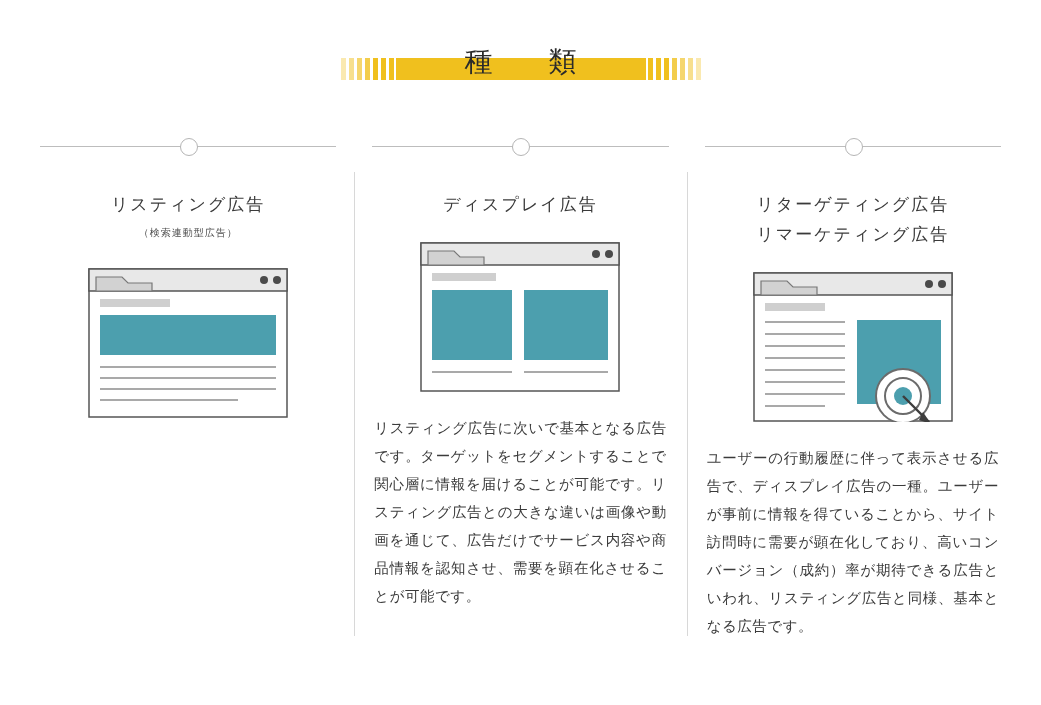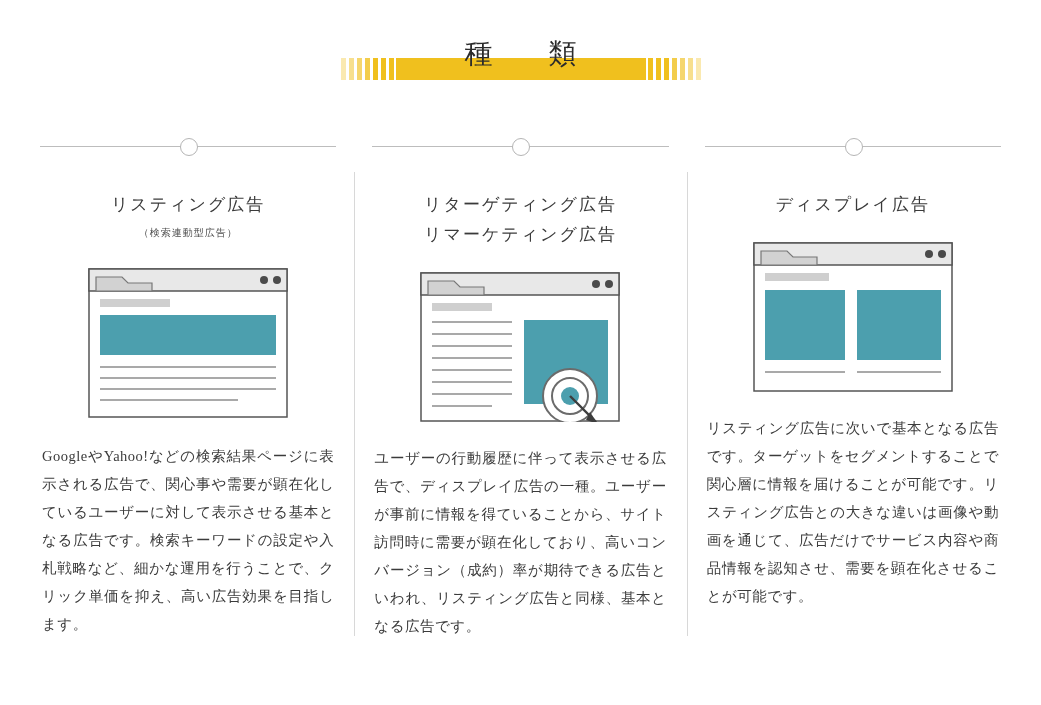--- a/index.html
+++ b/index.html
@@ -64,21 +64,21 @@
   .bar-ticks.fade-r span:nth-child(4) { opacity: .8; }
   .bar-solid {
     flex: 1 1 auto;
     background: #f0c01e;
     margin: 0 2px;
   }
   .title-text {
     position: absolute;
     left: 0;
     right: 0;
-    top: 4px;
+    top: 12px;
     text-align: center;
     font-size: 28px;
     letter-spacing: 14px;
     text-indent: 14px;
     color: #2b2b2b;
     font-family: "Liberation Serif", serif;
     z-index: 2;
     line-height: 36px;
   }
 
@@ -218,21 +218,48 @@
         <rect x="12" y="31" width="70" height="8" fill="#cfcfcf"></rect>
         <rect x="12" y="47" width="176" height="40" fill="#4c9fae"></rect>
         <g stroke="#8d8d8d" stroke-width="1.3">
           <line x1="12" y1="99" x2="188" y2="99"></line>
           <line x1="12" y1="110" x2="188" y2="110"></line>
           <line x1="12" y1="121" x2="188" y2="121"></line>
           <line x1="12" y1="132" x2="150" y2="132"></line>
         </g>
       </svg>
     </div>
-    <div class="body-text">GoogleやYahoo!などの検索結果ページに表示される広告で、関心事や需要が顕在化しているユーザーに対して表示させる基本となる広告です。検索キーワードの設定や入札戦略など、細かな運用を行うことで、クリック単価を抑え、高い広告効果を目指します。</div>
+  </div>
+
+  <div class="col col-3">
+    <div class="rule">
+      <div class="line"></div>
+      <div class="dot"></div>
+    </div>
+    <div class="col-heads">
+      <div class="col-head">ディスプレイ広告</div>
+      <div class="col-subhead"></div>
+    </div>
+    <div class="art">
+      <svg width="200" height="150" viewBox="0 0 200 150" xmlns="http://www.w3.org/2000/svg">
+        <rect x="1" y="1" width="198" height="148" fill="#ffffff" stroke="#555" stroke-width="1.5"></rect>
+        <rect x="1" y="1" width="198" height="22" fill="#e8e8e8" stroke="#555" stroke-width="1.5"></rect>
+        <path d="M8 23 L8 9 L34 9 L40 15 L64 15 L64 23 Z" fill="#d2d2d2" stroke="#777" stroke-width="1.2"></path>
+        <circle cx="176" cy="12" r="4" fill="#4a4a4a"></circle>
+        <circle cx="189" cy="12" r="4" fill="#4a4a4a"></circle>
+        <rect x="12" y="31" width="64" height="8" fill="#cfcfcf"></rect>
+        <rect x="12" y="48" width="80" height="70" fill="#4c9fae"></rect>
+        <rect x="104" y="48" width="84" height="70" fill="#4c9fae"></rect>
+        <g stroke="#8d8d8d" stroke-width="1.3">
+          <line x1="12" y1="130" x2="92" y2="130"></line>
+          <line x1="104" y1="130" x2="188" y2="130"></line>
+        </g>
+      </svg>
+    </div>
+    <div class="body-text">リスティング広告に次いで基本となる広告です。ターゲットをセグメントすることで関心層に情報を届けることが可能です。リスティング広告との大きな違いは画像や動画を通じて、広告だけでサービス内容や商品情報を認知させ、需要を顕在化させることが可能です。</div>
   </div>
 
   <div class="col col-2">
     <div class="rule">
       <div class="line"></div>
       <div class="dot"></div>
     </div>
     <div class="col-heads">
       <div class="col-head">リターゲティング広告</div>
       <div class="col-head">リマーケティング広告</div>
@@ -261,41 +288,13 @@
           <circle cx="150" cy="124" r="18" fill="#ffffff" stroke="#6b6b6b" stroke-width="2"></circle>
           <circle cx="150" cy="124" r="9" fill="#4c9fae"></circle>
           <path d="M150 124 L176 150" stroke="#3d3d3d" stroke-width="2.4" fill="none"></path>
           <path d="M170 140 L178 152 L166 148 Z" fill="#3d3d3d"></path>
         </g>
       </svg>
     </div>
     <div class="body-text">ユーザーの行動履歴に伴って表示させる広告で、ディスプレイ広告の一種。ユーザーが事前に情報を得ていることから、サイト訪問時に需要が顕在化しており、高いコンバージョン（成約）率が期待できる広告といわれ、リスティング広告と同様、基本となる広告です。</div>
   </div>
 
-  <div class="col col-3">
-    <div class="rule">
-      <div class="line"></div>
-      <div class="dot"></div>
-    </div>
-    <div class="col-heads">
-      <div class="col-head">ディスプレイ広告</div>
-      <div class="col-subhead"></div>
-    </div>
-    <div class="art">
-      <svg width="200" height="150" viewBox="0 0 200 150" xmlns="http://www.w3.org/2000/svg">
-        <rect x="1" y="1" width="198" height="148" fill="#ffffff" stroke="#555" stroke-width="1.5"></rect>
-        <rect x="1" y="1" width="198" height="22" fill="#e8e8e8" stroke="#555" stroke-width="1.5"></rect>
-        <path d="M8 23 L8 9 L34 9 L40 15 L64 15 L64 23 Z" fill="#d2d2d2" stroke="#777" stroke-width="1.2"></path>
-        <circle cx="176" cy="12" r="4" fill="#4a4a4a"></circle>
-        <circle cx="189" cy="12" r="4" fill="#4a4a4a"></circle>
-        <rect x="12" y="31" width="64" height="8" fill="#cfcfcf"></rect>
-        <rect x="12" y="48" width="80" height="70" fill="#4c9fae"></rect>
-        <rect x="104" y="48" width="84" height="70" fill="#4c9fae"></rect>
-        <g stroke="#8d8d8d" stroke-width="1.3">
-          <line x1="12" y1="130" x2="92" y2="130"></line>
-          <line x1="104" y1="130" x2="188" y2="130"></line>
-        </g>
-      </svg>
-    </div>
-    <div class="body-text">リスティング広告に次いで基本となる広告です。ターゲットをセグメントすることで関心層に情報を届けることが可能です。リスティング広告との大きな違いは画像や動画を通じて、広告だけでサービス内容や商品情報を認知させ、需要を顕在化させることが可能です。</div>
-  </div>
-
 </div>
 
 </body></html>

